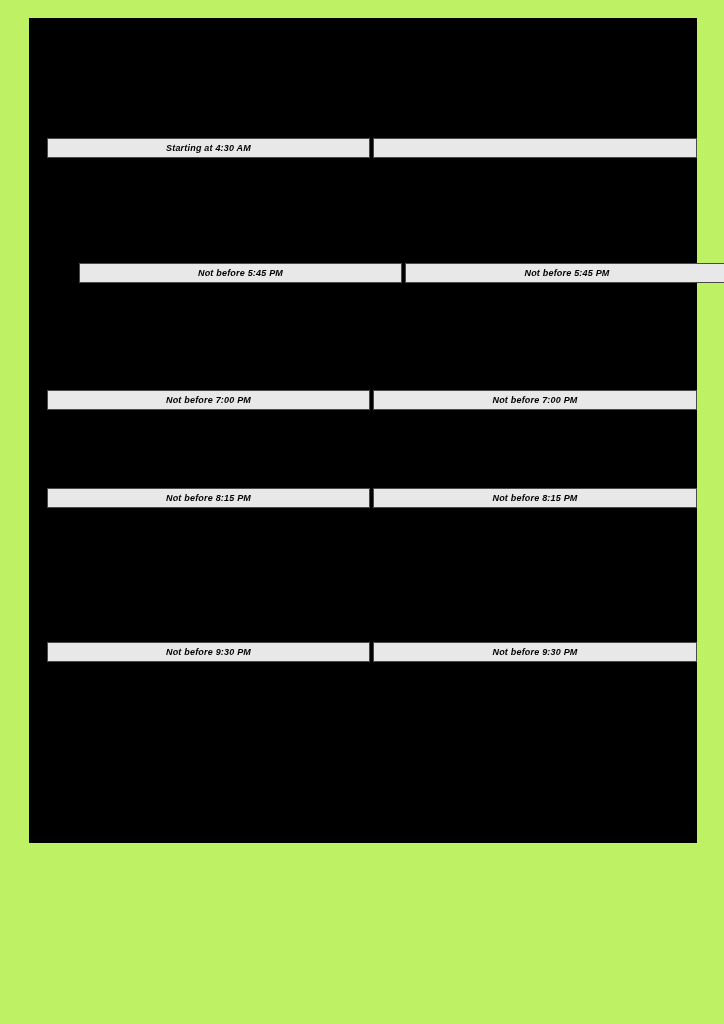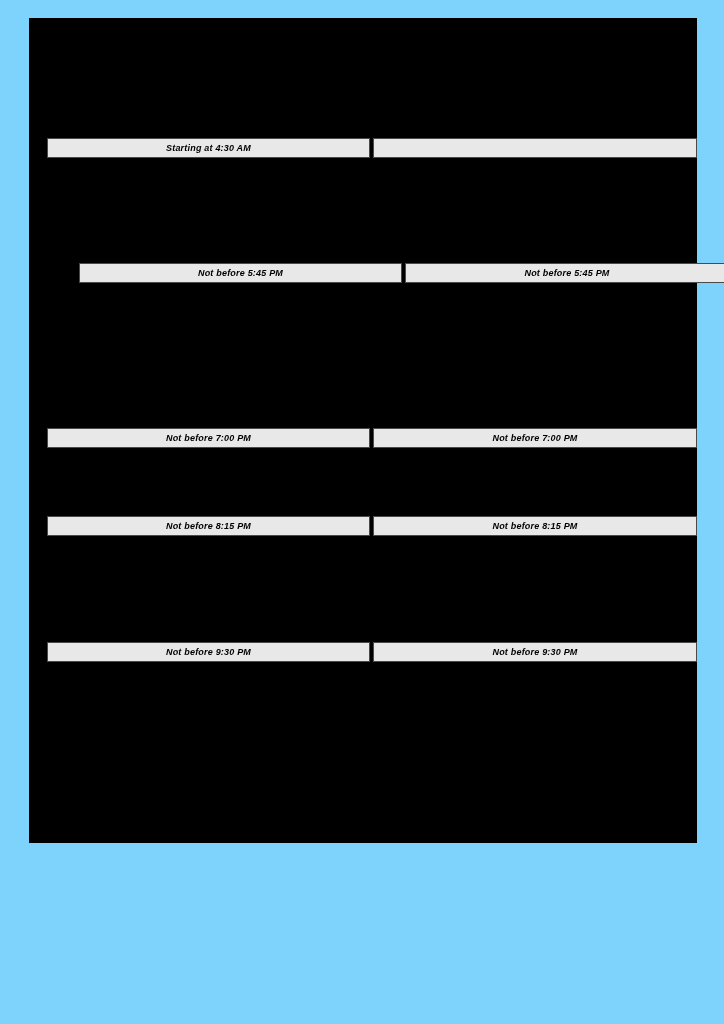--- a/index.html
+++ b/index.html
@@ -5,21 +5,21 @@
   html, body {
     margin: 0;
     padding: 0;
     background: #ffffff;
     font-family: "Liberation Sans", sans-serif;
   }
   .page {
     position: relative;
     width: 724px;
     height: 1024px;
-    background: #7dd3fc;
+    background: #bef264;
     overflow: hidden;
   }
   .black-panel {
     position: absolute;
     left: 29px;
     top: 18px;
     width: 668px;
     height: 825px;
     background: #000000;
   }
@@ -44,22 +44,22 @@
     font-style: italic;
     color: #000000;
     letter-spacing: 0.2px;
     white-space: nowrap;
     overflow: hidden;
   }
   .slot-cell.left  { left: 18px;  width: 323px; }
   .slot-cell.right { left: 344px; width: 324px; }
   .row-1 { top: 120px; }
   .row-2 { top: 245px; margin-left: 32px; }
-  .row-3 { top: 372px; margin-top: 38px; }
-  .row-4 { top: 498px; }
+  .row-3 { top: 372px; }
+  .row-4 { top: 470px; }
   .row-5 { top: 624px; text-decoration: underline; }
 </style>
 </head>
 <body>
 
 <div class="page">
   <div class="black-panel">
 
     <div class="schedule-row row-1">
       <div class="slot-cell left">Starting at 4:30 AM</div>

